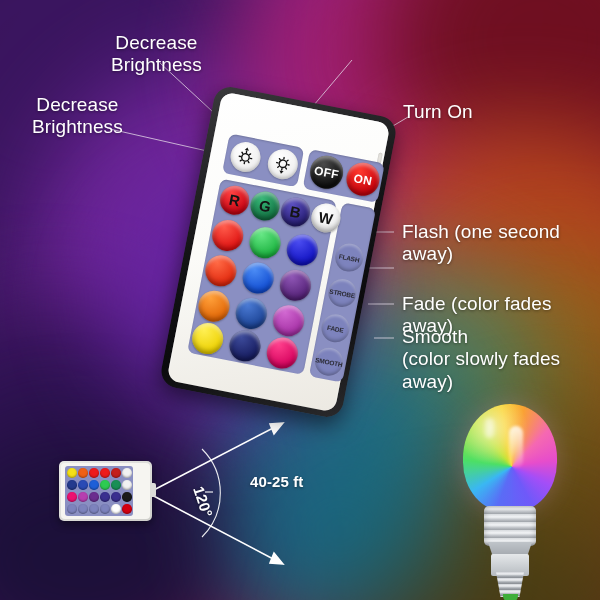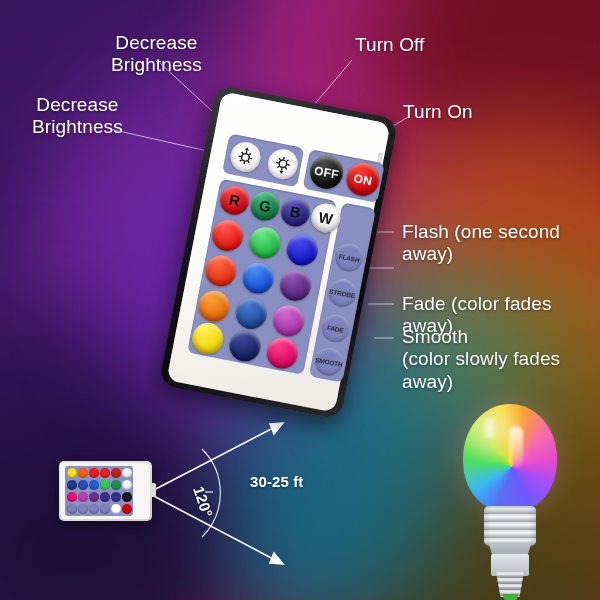--- a/index.html
+++ b/index.html
@@ -197,28 +197,27 @@
       <polygon points="283,564 270,563 274,553"></polygon>
       <path d="M202 449 A 62 62 0 0 1 202 537" stroke="#ffffff" stroke-width="1.1" fill="none" opacity=".9"></path>
       <line x1="205" y1="492" x2="213" y2="492" stroke-width="1.1"></line>
     </g>
   </svg>
 
   <div class="anno" style="left:111px;top:32px;text-align:center;">Decrease
 Brightness</div>
   <div class="anno" style="left:32px;top:94px;text-align:center;">Decrease
 Brightness</div>
-  <div class="anno" style="left:355px;top:34px;">Turn Off</div>
   <div class="anno" style="left:403px;top:101px;">Turn On</div>
   <div class="anno r" style="left:402px;top:221px;">Flash (one second away)</div>
   <div class="anno r" style="left:402px;top:293px;">Fade (color fades away)</div>
   <div class="anno r" style="left:402px;top:326px;">Smooth
 (color slowly fades away)</div>
 
-  <div class="anno" style="left:250px;top:473px;font-size:15px;font-weight:bold;">30-25 ft</div>
+  <div class="anno" style="left:250px;top:473px;font-size:15px;font-weight:bold;">40-25 ft</div>
   <div class="anno" style="left:198px;top:478px;font-size:15px;font-weight:bold;transform:rotate(72deg);transform-origin:0 50%;">120°</div>
 
   <div id="remote">
     <div class="rem-shell"></div>
     <div class="rem-face"></div>
     <div class="ir-dot"></div>
 
     <div class="pad" id="pad-bright"></div>
     <div class="pad" id="pad-power"></div>
     <div class="pad" id="pad-colors"></div>

